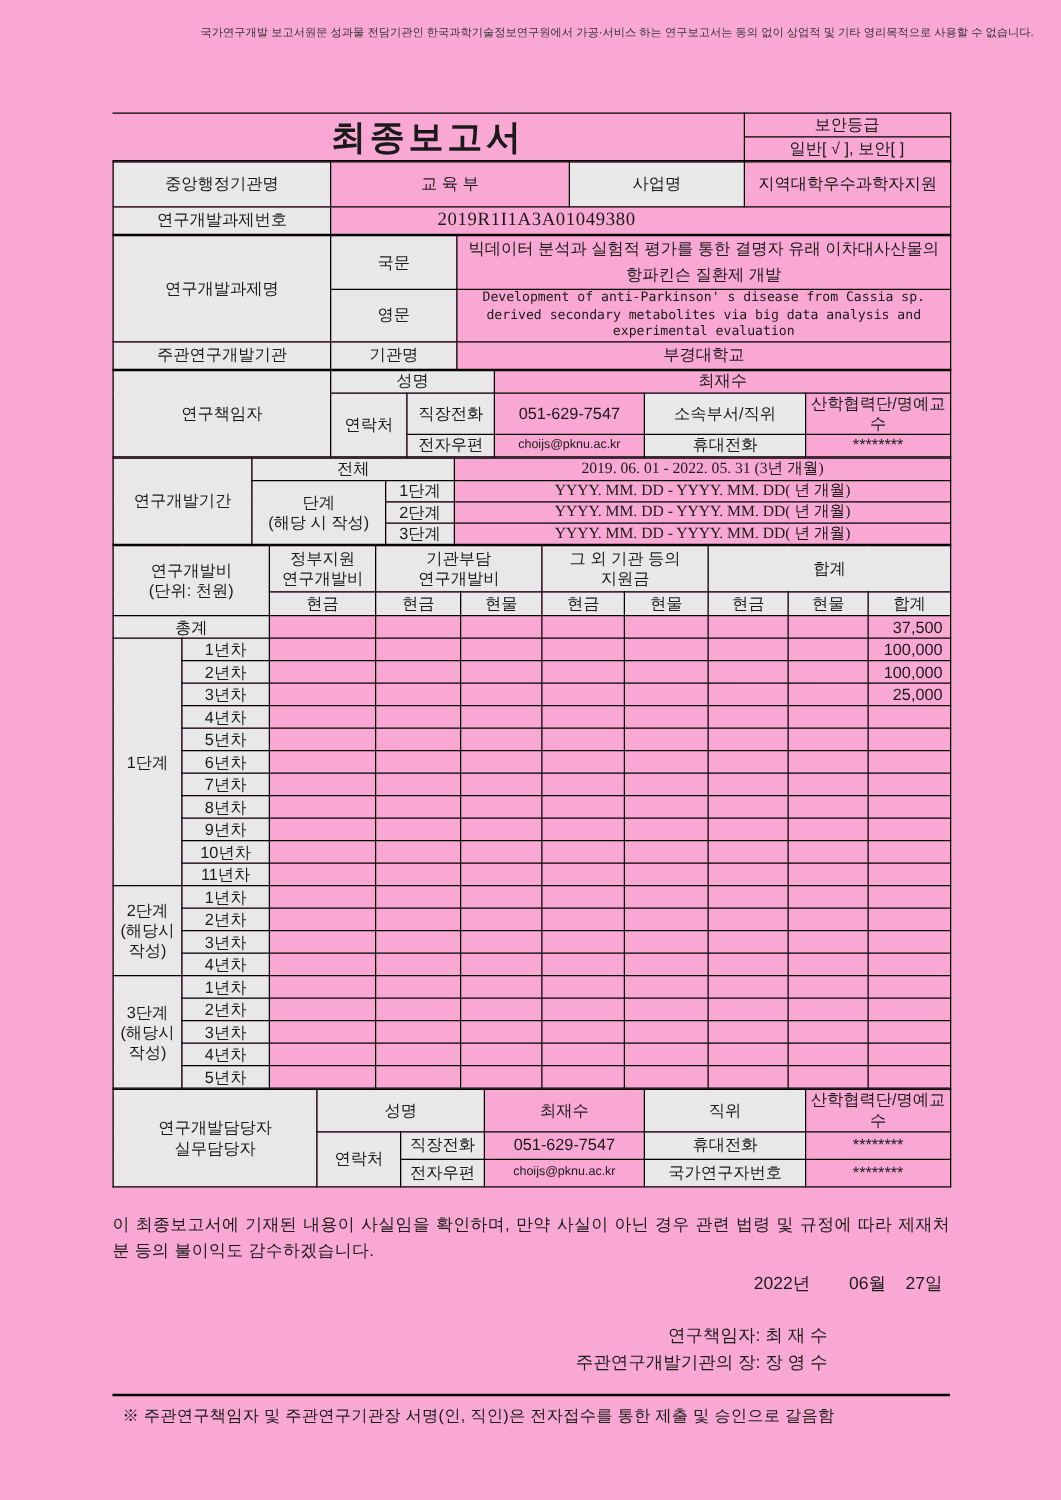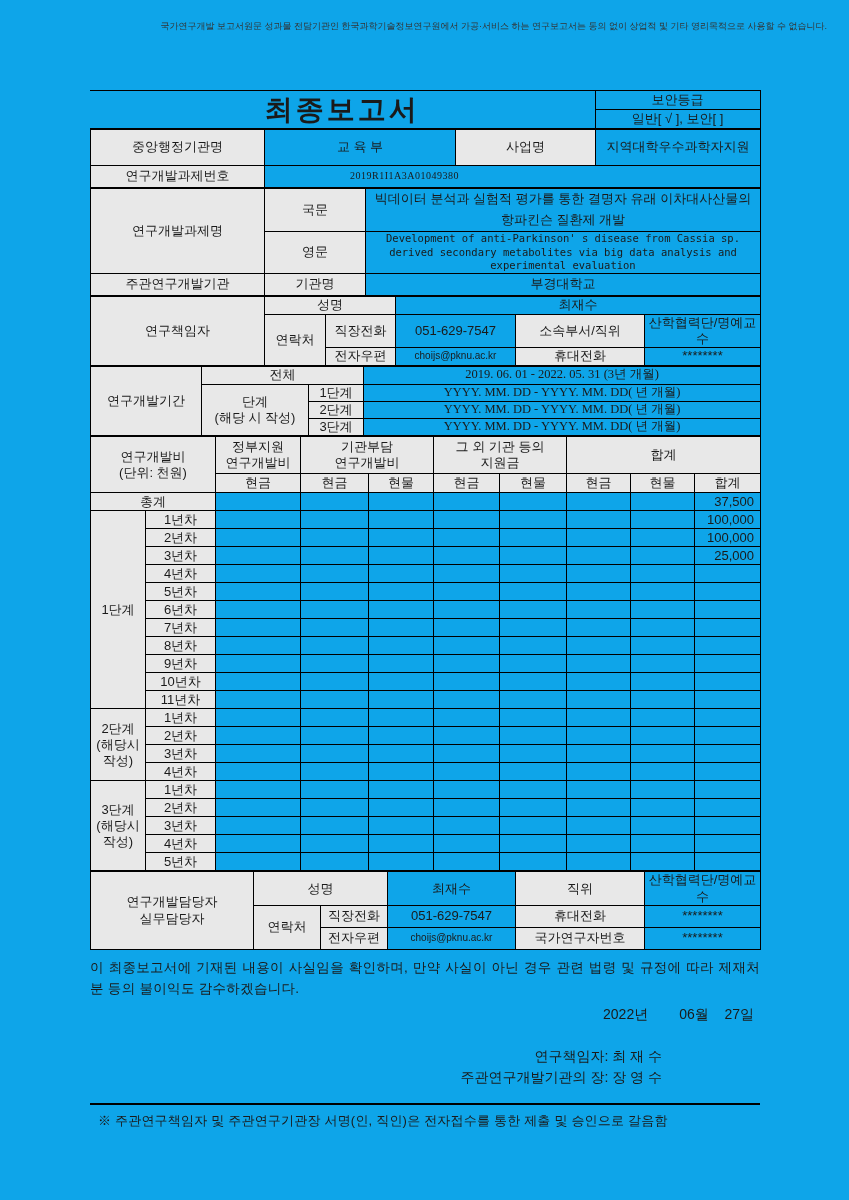--- a/index.html
+++ b/index.html
@@ -1,43 +1,43 @@
 <!DOCTYPE html>
 <html><head>
 <meta charset="utf-8">
 <style>
   html,body{margin:0;padding:0;background:#888;}
-  #page{position:relative;width:849px;height:1200px;background:#0ea5e9;
+  #page{position:relative;width:849px;height:1200px;background:#f9a8d4;
         font-family:"Liberation Sans",sans-serif;color:#1a1a1a;overflow:hidden;}
   #disclaimer{position:absolute;top:20px;right:22px;font-size:9px;color:#333;letter-spacing:0px;}
   #content{position:absolute;left:90px;top:90px;width:670px;}
   table{border-collapse:collapse;table-layout:fixed;width:670px;}
   td{border:1px solid #000;font-size:13px;text-align:center;vertical-align:middle;
      padding:0 2px;overflow:hidden;line-height:1.25;}
   .lbl{background:#e8e8e8;}
   .ml{white-space:pre-line;}
   
   .t-title td{height:37px;}
   .title-cell{border-left:none;font-size:28px;font-weight:bold;letter-spacing:3px;}
   .sec-cell{padding:0;}
   .sec-top{border-bottom:1px solid #000;height:18px;line-height:18px;font-size:13px;}
   .sec-bot{height:18px;line-height:18px;font-size:13px;}
-  .serifnum{font-family:"Liberation Serif",serif;font-size:10px;text-align:left;padding-left:85px;letter-spacing:0.5px;}
+  .serifnum{font-family:"Liberation Serif",serif;font-size:15px;text-align:left;padding-left:85px;letter-spacing:0.5px;}
   .eng{font-family:"DejaVu Sans Mono",monospace;font-size:10.5px;line-height:1.3;}
   .kor-title{font-size:13px;line-height:1.6;}
   .small{font-size:10px;}
   .period-val{font-family:Liberation Serif, serif;font-size:12.5px;}
   
   .t-budget .hdr1 td{height:36px;}
   .t-budget .hdr2 td{height:18px;}
   .t-budget td{height:17px;font-size:13px;}
   .sum-cell{text-align:right;padding-right:6px;}
   .stage-cell{white-space:pre-line;font-size:12.5px;}
   
-  #statement{margin-top:8px;font-size:13.5px;line-height:1.55;text-align:justify;letter-spacing:0.3px;}
+  #statement{margin-top:20px;font-size:13.5px;line-height:1.55;text-align:justify;letter-spacing:0.3px;}
   #date-line{margin-top:6px;text-align:right;font-size:14px;white-space:pre;padding-right:6px;}
   #signs{margin-top:22px;text-align:right;padding-right:98px;font-size:14px;line-height:1.55;}
   #rule{border-top:2px solid #000;margin-top:14px;}
   #note{margin-top:7px;font-size:13px;text-align:left;padding-left:8px;letter-spacing:0.2px;}
 </style>
 </head>
 <body>
 
 <div id="page">
 

